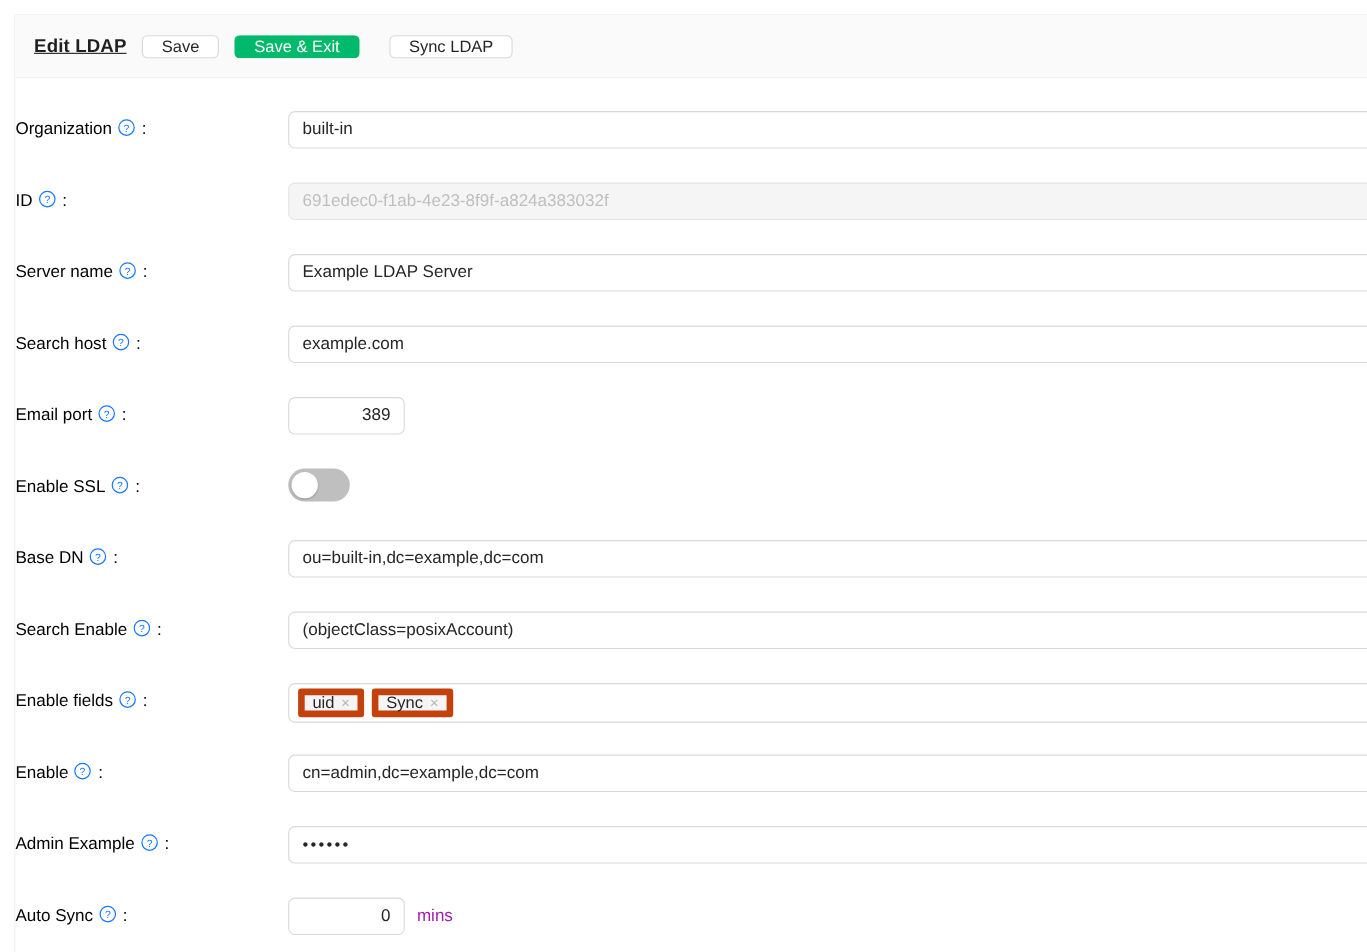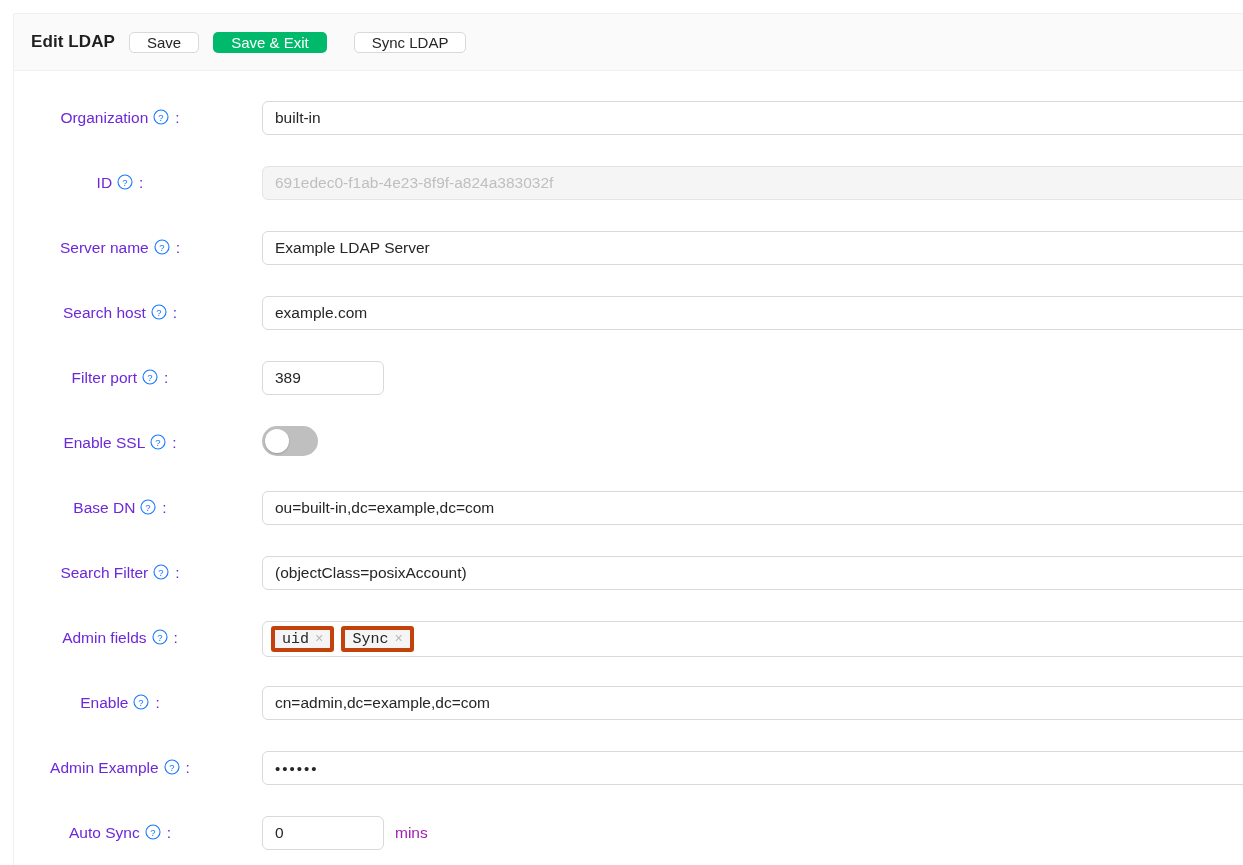--- a/index.html
+++ b/index.html
@@ -34,20 +34,21 @@
     align-items: center;
     padding-left: 17px;
     gap: 14px;
   }
   #card-title {
     font-size: 17px;
     font-weight: bold;
     color: #1f1f1f;
     letter-spacing: .1px;
     white-space: nowrap;
+    text-decoration: underline;
   }
   .btn {
     height: 21px;
     padding: 0 17px;
     font-size: 15px;
     font-family: "Liberation Sans", sans-serif;
     border-radius: 5px;
     display: inline-flex;
     align-items: center;
     justify-content: center;
@@ -71,23 +72,23 @@
   #form { padding-top: 30px; }
 
   .row {
     display: flex;
     align-items: flex-start;
     height: 65px;
   }
   .label-col {
     width: 212px;
     flex: 0 0 212px;
-    text-align: center;
+    text-align: left;
     font-size: 15.5px;
-    color: #6d28d9;
+    color: #000000;
     line-height: 34px;
     padding-right: 0;
     white-space: nowrap;
   }
   .label-col .help-icon {
     display: inline-block;
     vertical-align: -2px;
     margin: 0 2px 0 5px;
   }
   .colon { margin-left: 4px; }
@@ -106,21 +107,21 @@
     border-radius: 6px;
     background: #ffffff;
     color: #262626;
     font-size: 15.5px;
     font-family: "Liberation Sans", sans-serif;
     padding: 0 12px;
     line-height: 32px;
     outline: none;
   }
   .input-full { width: 1000px; }
-  .input-small { width: 122px; }
+  .input-small { width: 106px; text-align: right; }
   .input-disabled {
     background: #f5f5f5;
     color: #bfbfbf;
     border-color: #e4e4e4;
     cursor: not-allowed;
   }
   .suffix-text {
     font-size: 15.5px;
     color: #a21caf;
   }
@@ -158,26 +159,25 @@
     gap: 7px;
     padding: 0 8px;
     cursor: text;
   }
   .tag {
     display: inline-flex;
     align-items: center;
     gap: 6px;
     height: 26px;
     background: #f5f5f5;
-    border: 4px solid #c2410c;
+    border: 6px solid #c2410c;
     border-radius: 3px;
     padding: 0 7px;
     font-size: 15px;
     color: #262626;
-    font-family: Liberation Mono, monospace;
   }
   .tag-close {
     color: #b8b8b8;
     font-size: 14px;
     line-height: 1;
     cursor: pointer;
   }
 
   .pwd-dots {
     letter-spacing: 2px;
@@ -229,21 +229,21 @@
       <div class="row">
         <div class="label-col"><span>Search host</span><span class="help-icon"><svg width="16" height="16" viewBox="0 0 16 16" aria-hidden="true">
               <circle cx="8" cy="8" r="7" fill="none" stroke="#1677ff" stroke-width="1.1"></circle>
               <text x="8" y="11.6" text-anchor="middle" font-size="9.5" font-family="Liberation Sans, sans-serif" fill="#1677ff">?</text>
             </svg></span><span class="colon">:</span></div>
         <div class="field-col">
           <input class="input input-full" type="text" value="example.com" style="">
         </div>
       </div>
       <div class="row">
-        <div class="label-col"><span>Filter port</span><span class="help-icon"><svg width="16" height="16" viewBox="0 0 16 16" aria-hidden="true">
+        <div class="label-col"><span>Email port</span><span class="help-icon"><svg width="16" height="16" viewBox="0 0 16 16" aria-hidden="true">
               <circle cx="8" cy="8" r="7" fill="none" stroke="#1677ff" stroke-width="1.1"></circle>
               <text x="8" y="11.6" text-anchor="middle" font-size="9.5" font-family="Liberation Sans, sans-serif" fill="#1677ff">?</text>
             </svg></span><span class="colon">:</span></div>
         <div class="field-col">
           <input class="input input-small" type="text" value="389" style="">
         </div>
       </div>
       <div class="row">
         <div class="label-col"><span>Enable SSL</span><span class="help-icon"><svg width="16" height="16" viewBox="0 0 16 16" aria-hidden="true">
               <circle cx="8" cy="8" r="7" fill="none" stroke="#1677ff" stroke-width="1.1"></circle>
@@ -258,30 +258,30 @@
       <div class="row">
         <div class="label-col"><span>Base DN</span><span class="help-icon"><svg width="16" height="16" viewBox="0 0 16 16" aria-hidden="true">
               <circle cx="8" cy="8" r="7" fill="none" stroke="#1677ff" stroke-width="1.1"></circle>
               <text x="8" y="11.6" text-anchor="middle" font-size="9.5" font-family="Liberation Sans, sans-serif" fill="#1677ff">?</text>
             </svg></span><span class="colon">:</span></div>
         <div class="field-col">
           <input class="input input-full" type="text" value="ou=built-in,dc=example,dc=com" style="">
         </div>
       </div>
       <div class="row">
-        <div class="label-col"><span>Search Filter</span><span class="help-icon"><svg width="16" height="16" viewBox="0 0 16 16" aria-hidden="true">
+        <div class="label-col"><span>Search Enable</span><span class="help-icon"><svg width="16" height="16" viewBox="0 0 16 16" aria-hidden="true">
               <circle cx="8" cy="8" r="7" fill="none" stroke="#1677ff" stroke-width="1.1"></circle>
               <text x="8" y="11.6" text-anchor="middle" font-size="9.5" font-family="Liberation Sans, sans-serif" fill="#1677ff">?</text>
             </svg></span><span class="colon">:</span></div>
         <div class="field-col">
           <input class="input input-full" type="text" value="(objectClass=posixAccount)" style="">
         </div>
       </div>
       <div class="row">
-        <div class="label-col"><span>Admin fields</span><span class="help-icon"><svg width="16" height="16" viewBox="0 0 16 16" aria-hidden="true">
+        <div class="label-col"><span>Enable fields</span><span class="help-icon"><svg width="16" height="16" viewBox="0 0 16 16" aria-hidden="true">
               <circle cx="8" cy="8" r="7" fill="none" stroke="#1677ff" stroke-width="1.1"></circle>
               <text x="8" y="11.6" text-anchor="middle" font-size="9.5" font-family="Liberation Sans, sans-serif" fill="#1677ff">?</text>
             </svg></span><span class="colon">:</span></div>
         <div class="field-col">
           <div class="tag-box">
             <span class="tag">
               <span>uid</span>
               <span class="tag-close">×</span>
             </span>
             <span class="tag">

